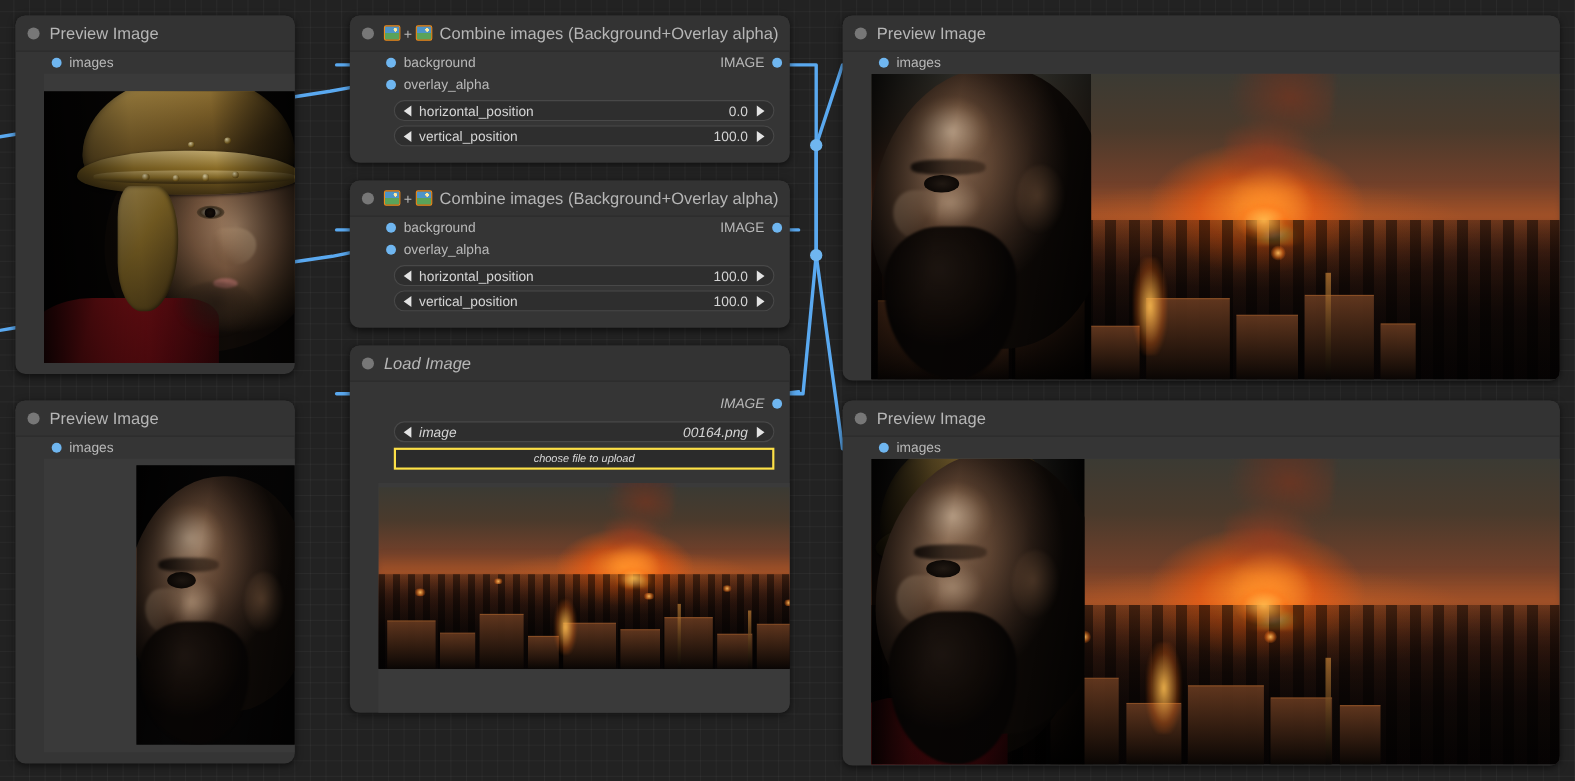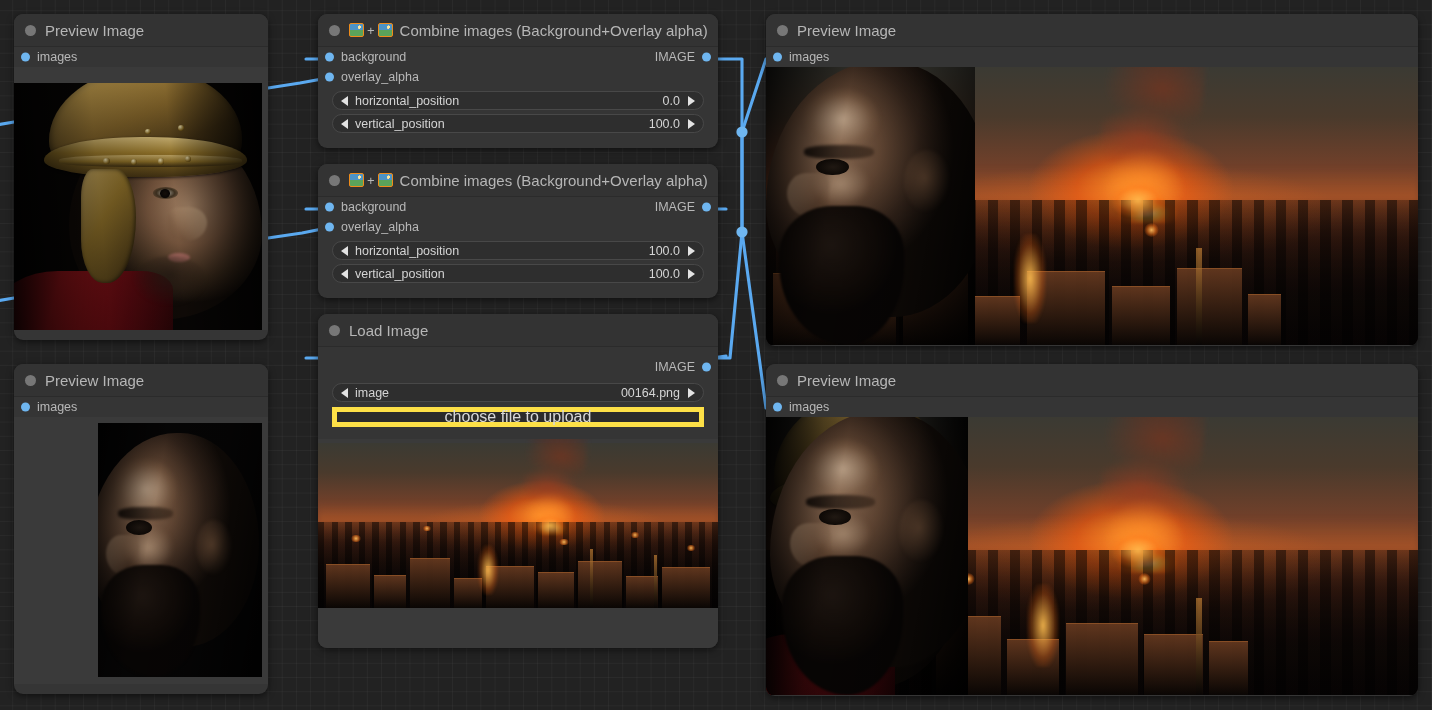--- a/index.html
+++ b/index.html
@@ -48,21 +48,21 @@
   }
   .node-icon-pair { display: flex; align-items: center; margin-right: 7px; flex: 0 0 auto; }
   .img-glyph {
     width: 15px; height: 14px; border: 1.6px solid #f08c1a; border-radius: 2px;
     background:
       radial-gradient(circle at 72% 26%, #ffe9a0 0 1.6px, transparent 1.7px),
       linear-gradient(to bottom, #4d94c8 0 52%, #5aa35a 52% 100%);
     display: inline-block;
   }
   .plus-glyph { color: #b9b9b9; font-size: 13px; margin: 0 3px; line-height: 1; }
-  .node-body { position: relative; }
+  .node-body { position: relative; margin-left: 26px; }
 
   
   .port-row {
     position: relative;
     height: 20px;
     display: flex; align-items: center;
     font-size: 12.5px;
     color: #b8b8b8;
   }
   .port-dot {
@@ -94,23 +94,23 @@
   }
   .widget .arrow-l { border-right: 7px solid #e3e3e3; margin-left: 8px; }
   .widget .arrow-r { border-left: 7px solid #e3e3e3; margin-right: 8px; }
   .widget .w-name  { margin-left: 7px; flex: 1 1 auto; white-space: nowrap; }
   .widget .w-value { margin-right: 8px; white-space: nowrap; }
 
   .upload-btn {
     margin: 5px 14px;
     height: 20px;
     background: #2b2b2b;
-    border: 5px solid #fde047;
+    border: 2px solid #fde047;
     color: #d8d8d8;
-    font-size: 16px;
+    font-size: 10px;
     display: flex; align-items: center; justify-content: center;
     cursor: pointer;
   }
 
   
   .preview-wrap { position: relative; overflow: hidden; background: #3a3a3a; }
 
   
   .city {
     position: absolute; inset: 0;
@@ -461,21 +461,21 @@
       </div>
       <div class="widget">
         <span class="arrow-l"></span>
         <span class="w-name">vertical_position</span>
         <span class="w-value">100.0</span>
         <span class="arrow-r"></span>
       </div>
     </div>
   </div>
 
-  <div class="node" style="left:318px; top:314px; width:400px; height:334px;">
+  <div class="node" style="left:318px; top:314px; width:400px; height:334px;font-style:italic;">
     <div class="node-title">
       <span class="collapse-dot"></span>
       <span>Load Image</span>
     </div>
     <div class="node-body">
       <div class="port-row" style="margin-top:10px;">
         <span class="port-dot out"></span>
         <span class="port-label-out">IMAGE</span>
       </div>
       <div class="widget" style="margin-top:6px;">

